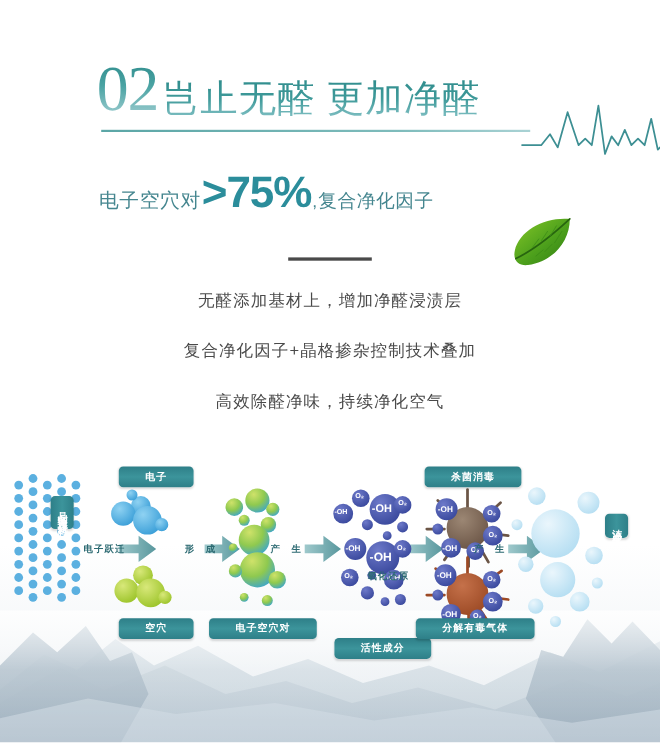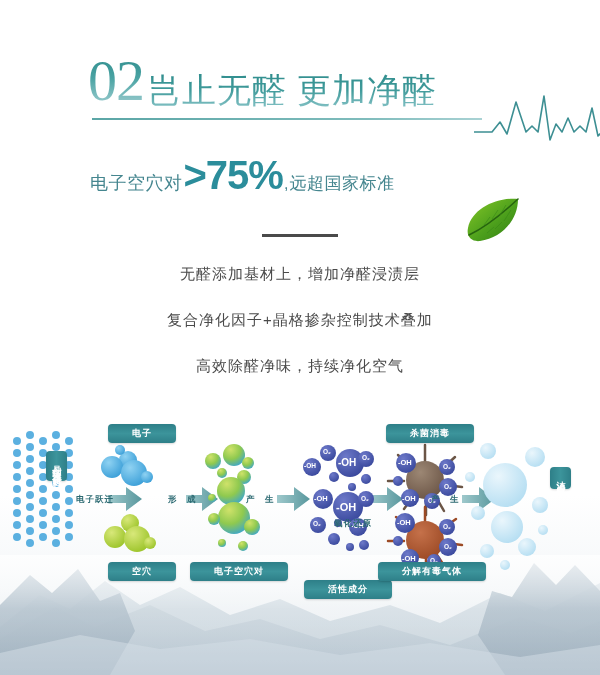--- a/index.html
+++ b/index.html
@@ -250,21 +250,21 @@
     <div class="title-underline"></div>
     <svg class="ecg" viewBox="0 0 130 62">
       <polyline points="0,44 18,44 26,34 33,46 42,14 52,44 58,38 64,44 70,8 76,52 82,36 88,44 94,30 100,44 106,38 112,44 118,20 124,48 130,42" fill="none" stroke="#3d8f93" stroke-width="1.6" stroke-linejoin="round" stroke-linecap="round"></polyline>
     </svg>
   </div>
 
   <div class="subtitle">
     <span class="sub-lead">电子空穴对</span>
     <span class="sub-big">&gt;75%</span>
     <span class="sub-comma">,</span>
-    <span class="sub-tail">远超国家标准</span>
+    <span class="sub-tail">复合净化因子</span>
   </div>
 
   <svg class="leaf" viewBox="0 0 62 48">
     <defs>
       <linearGradient id="leafG" x1="0" y1="0" x2="1" y2="1">
         <stop offset="0%" stop-color="#86c828"></stop>
         <stop offset="55%" stop-color="#4da01c"></stop>
         <stop offset="100%" stop-color="#2f7d12"></stop>
       </linearGradient>
     </defs>

